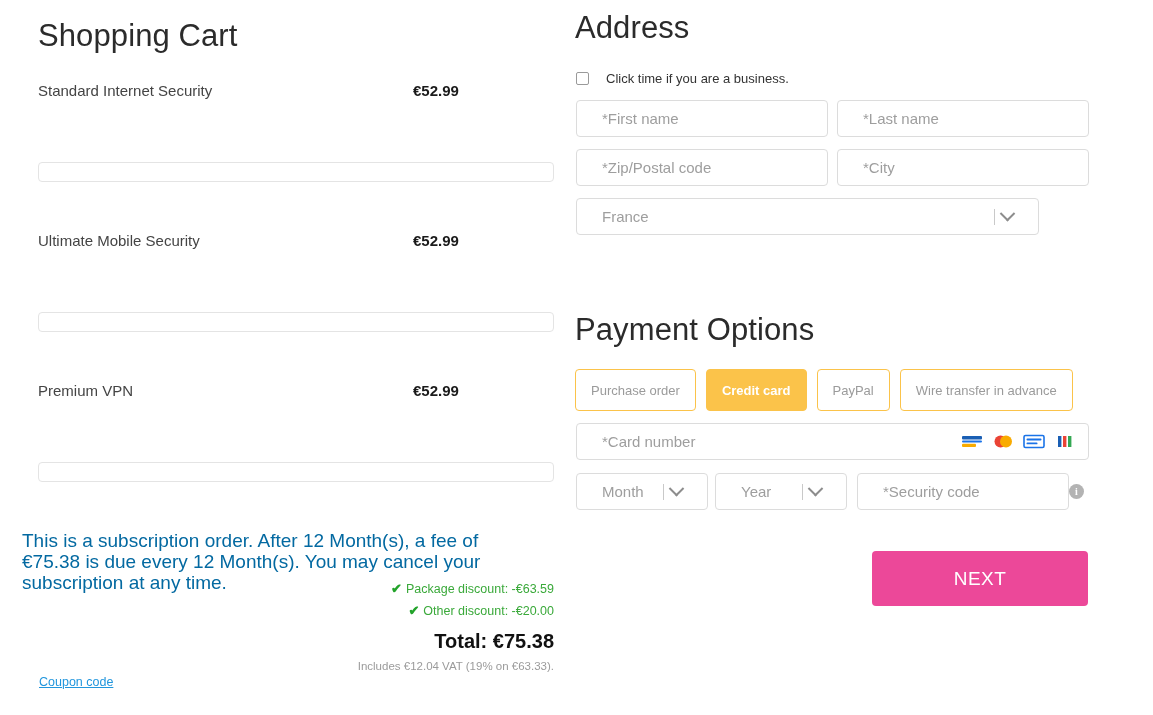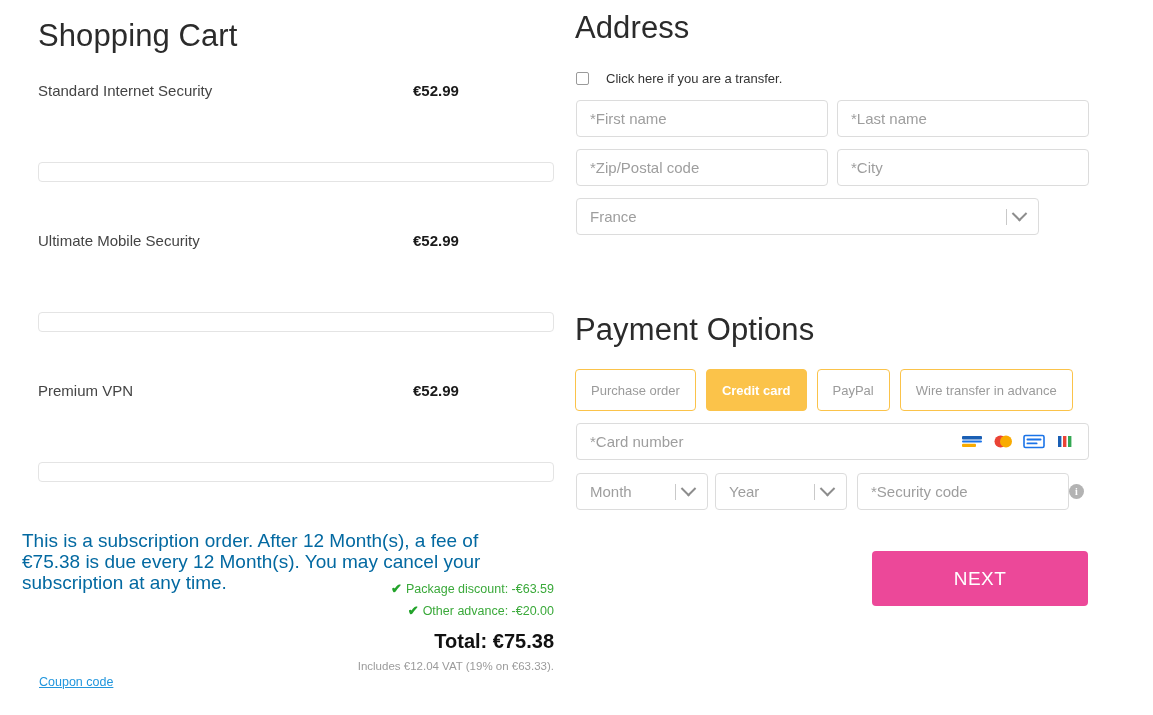--- a/index.html
+++ b/index.html
@@ -127,21 +127,21 @@
 
   
   .field {
     position: absolute;
     height: 37px;
     border: 1px solid #dcdcdc;
     border-radius: 4px;
     background: #ffffff;
     font-size: 15px;
     color: #9e9e9e;
-    padding: 0 13px;
+    padding: 0 25px;
     display: flex;
     align-items: center;
     font-family: "Liberation Sans", sans-serif;
   }
   .field.dropdown { justify-content: space-between; }
   .sep-chevron { display: flex; align-items: center; gap: 7px; }
   .vbar { display:inline-block; width: 1px; height: 16px; background: #c9c9c9; }
   .chev {
     width: 11px; height: 11px;
     border-right: 2px solid #8d8d8d;
@@ -247,36 +247,36 @@
   </div>
   <div class="cart-divider-box" style="top:462px;"></div>
 
   <div class="subscription-note">This is a subscription order. After 12 Month(s), a fee of €75.38 is due every 12 Month(s). You may cancel your subscription at any time.</div>
 
   <div class="totals">
     <div class="discount-row">
       <span class="check-icon">✔</span><span>Package discount:</span>&nbsp;<span>-€63.59</span>
     </div>
     <div class="discount-row">
-      <span class="check-icon">✔</span><span>Other advance:</span>&nbsp;<span>-€20.00</span>
+      <span class="check-icon">✔</span><span>Other discount:</span>&nbsp;<span>-€20.00</span>
     </div>
     <div class="total-row">
       <span>Total:</span>
       <span>€75.38</span>
     </div>
     <div class="vat-row">Includes €12.04 VAT (19% on €63.33).</div>
   </div>
 
   <a class="coupon-link">Coupon code</a>
 
   <h1 class="section-title title-address">Address</h1>
 
   <div class="business-row">
     <span class="checkbox"></span>
-    <span class="business-label">Click here if you are a transfer.</span>
+    <span class="business-label">Click time if you are a business.</span>
   </div>
 
   <div class="field f-first">*First name</div>
   <div class="field f-last">*Last name</div>
   <div class="field f-zip">*Zip/Postal code</div>
   <div class="field f-city">*City</div>
 
   <div class="field dropdown f-country">
     <span>France</span>
     <span class="sep-chevron">

